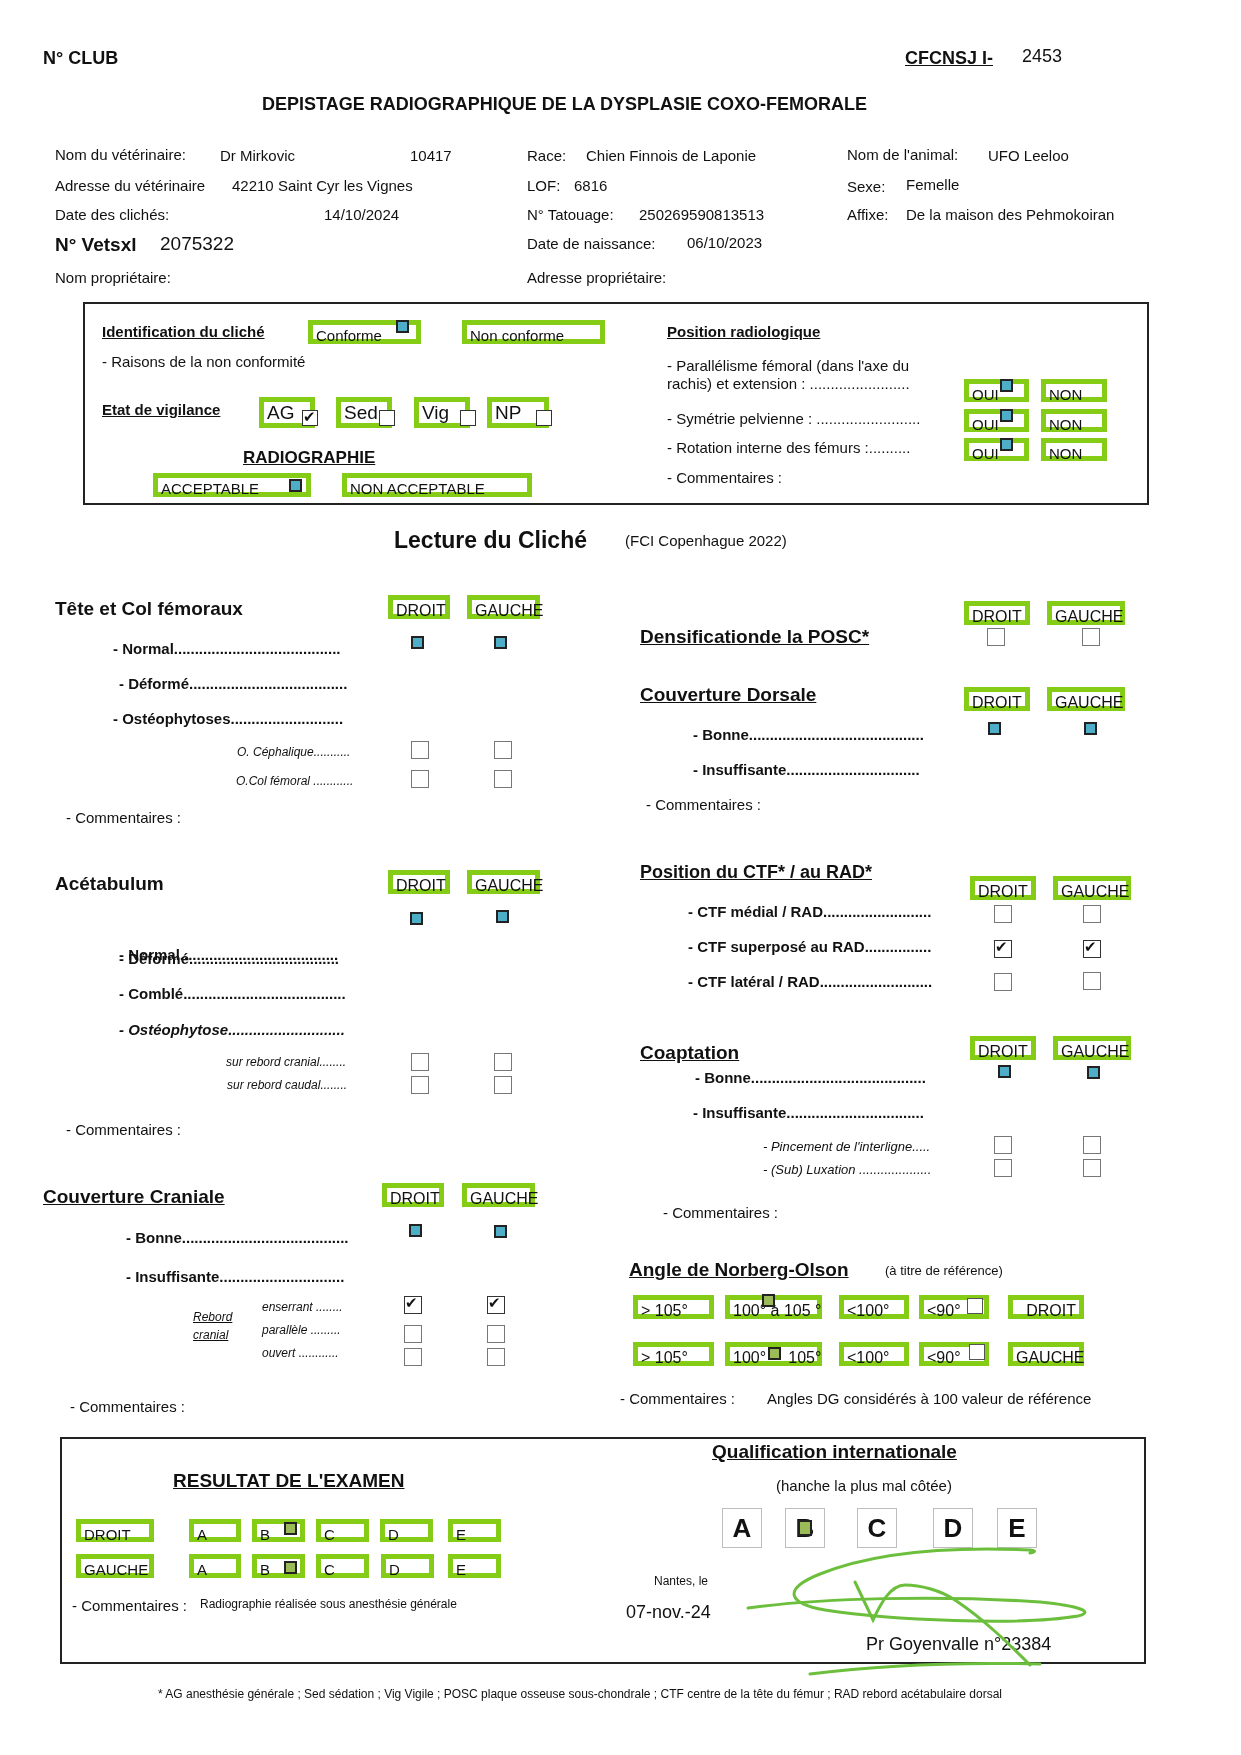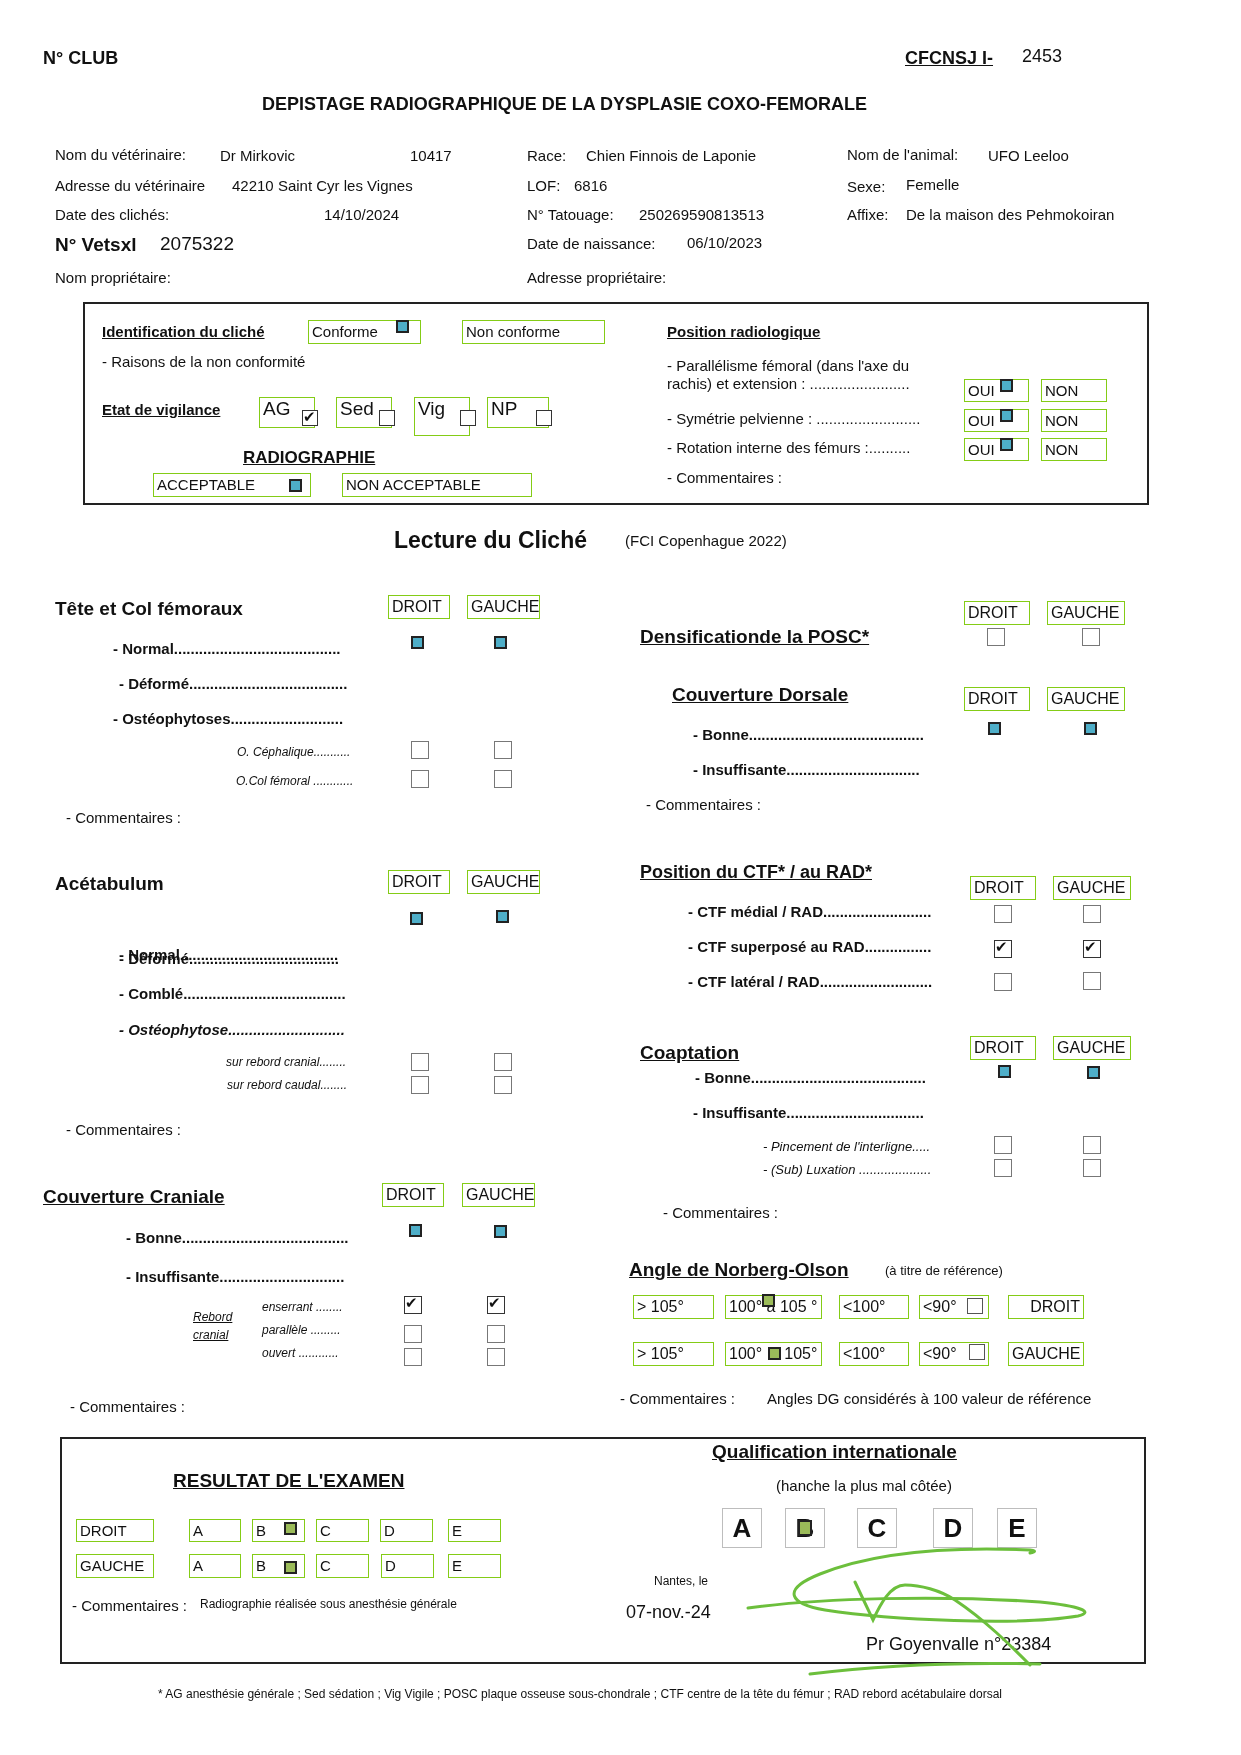--- a/index.html
+++ b/index.html
@@ -6,21 +6,21 @@
   body { width:1241px; height:1755px; position:relative; font-family:"Liberation Sans", sans-serif; color:#111; overflow:hidden; }
   .abs { position:absolute; white-space:nowrap; }
   .f16 { font-size:16px; }
   .f15 { font-size:15px; }
   .f14 { font-size:12px; }
   .f13 { font-size:13px; }
   .f12 { font-size:12px; }
   .bold { font-weight:bold; }
   .ital { font-style:italic; }
   .ul { text-decoration:underline; }
-  .box { position:absolute; border:1px solid #84cc16; background:#fff; box-sizing:border-box; font-size:16px; padding:1px 3px; line-height:20px; white-space:nowrap; }
+  .box { position:absolute; border:5px solid #84cc16; background:#fff; box-sizing:border-box; font-size:16px; padding:1px 3px; line-height:20px; white-space:nowrap; }
   .frame { position:absolute; border:2px solid #222; box-sizing:border-box; }
   .chk { position:absolute; width:16px; height:16px; border:1.5px solid #333; box-sizing:border-box; background:#fff; }
   .chk.ticked::after { content:"\2714"; position:absolute; left:0px; top:-3px; font-size:15px; color:#111; }
   .mark { position:absolute; width:13px; height:13px; border:2px solid #222; box-sizing:border-box; }
   .mark.blue { background:#4eaec8; }
   .mark.green { background:#9bbb59; }
   .h-sec { font-size:19px; font-weight:bold; }
   .dotted { font-weight:bold; font-size:15px; }
   .qbox { position:absolute; width:40px; height:40px; border:1px solid #bdbdbd; box-sizing:border-box; font-size:26px; font-weight:bold; text-align:center; line-height:38px; }
 </style>
@@ -68,21 +68,21 @@
 <div class="box" style="left:308px;top:320px;width:113px;height:24px;font-size:15px;"><span>Conforme</span></div>
 <div class="mark blue" style="left:396px;top:320px;"></div>
 <div class="box" style="left:462px;top:320px;width:143px;height:24px;font-size:15px;"><span>Non conforme</span></div>
 <div class="abs f15" style="left:102px;top:353px;">- Raisons de la non conformité</div>
 
 <div class="abs f15 bold ul" style="left:102px;top:401px;">Etat de vigilance</div>
 <div class="box" style="left:259px;top:397px;width:56px;height:31px;font-size:19px;"><span>AG</span></div>
 <div class="chk ticked" style="left:302px;top:410px;"></div>
 <div class="box" style="left:336px;top:397px;width:56px;height:31px;font-size:19px;"><span>Sed</span></div>
 <div class="chk" style="left:379px;top:410px;"></div>
-<div class="box" style="left:414px;top:397px;width:56px;height:39px;font-size:19px;"><span>Vig</span></div>
+<div class="box" style="left:414px;top:397px;width:56px;height:31px;font-size:19px;"><span>Vig</span></div>
 <div class="chk" style="left:460px;top:410px;"></div>
 <div class="box" style="left:487px;top:397px;width:62px;height:31px;font-size:19px;"><span>NP</span></div>
 <div class="chk" style="left:536px;top:410px;"></div>
 
 <div class="abs bold ul" style="left:243px;top:448px;font-size:17px;">RADIOGRAPHIE</div>
 <div class="box" style="left:153px;top:473px;width:158px;height:24px;font-size:15px;"><span>ACCEPTABLE</span></div>
 <div class="mark blue" style="left:289px;top:479px;"></div>
 <div class="box" style="left:342px;top:473px;width:190px;height:24px;font-size:15px;"><span>NON ACCEPTABLE</span></div>
 
 <div class="abs f15 bold ul" style="left:667px;top:323px;">Position radiologique</div>
@@ -166,21 +166,21 @@
 
 <div>
   <div class="box" style="left:964px;top:601px;width:66px;height:24px;"><span>DROIT</span></div>
   <div class="box" style="left:1047px;top:601px;width:78px;height:24px;"><span>GAUCHE</span></div>
   <div class="abs h-sec ul" style="left:640px;top:626px;">Densificationde la POSC*</div>
   <div class="chk" style="left:987px;top:628px;width:18px;height:18px;border-color:#777;"></div>
   <div class="chk" style="left:1082px;top:628px;width:18px;height:18px;border-color:#777;"></div>
 </div>
 
 <div>
-  <div class="abs h-sec ul" style="left:640px;top:684px;margin-left:32px;">Couverture Dorsale</div>
+  <div class="abs h-sec ul" style="left:640px;top:684px;">Couverture Dorsale</div>
   <div class="box" style="left:964px;top:687px;width:66px;height:24px;"><span>DROIT</span></div>
   <div class="box" style="left:1047px;top:687px;width:78px;height:24px;"><span>GAUCHE</span></div>
   <div class="abs dotted" style="left:693px;top:726px;">- Bonne..........................................</div>
   <div class="mark blue" style="left:988px;top:722px;"></div>
   <div class="mark blue" style="left:1084px;top:722px;"></div>
   <div class="abs dotted" style="left:693px;top:761px;">- Insuffisante................................</div>
   <div class="abs f15" style="left:646px;top:796px;">- Commentaires :</div>
 </div>
 
 <div>

